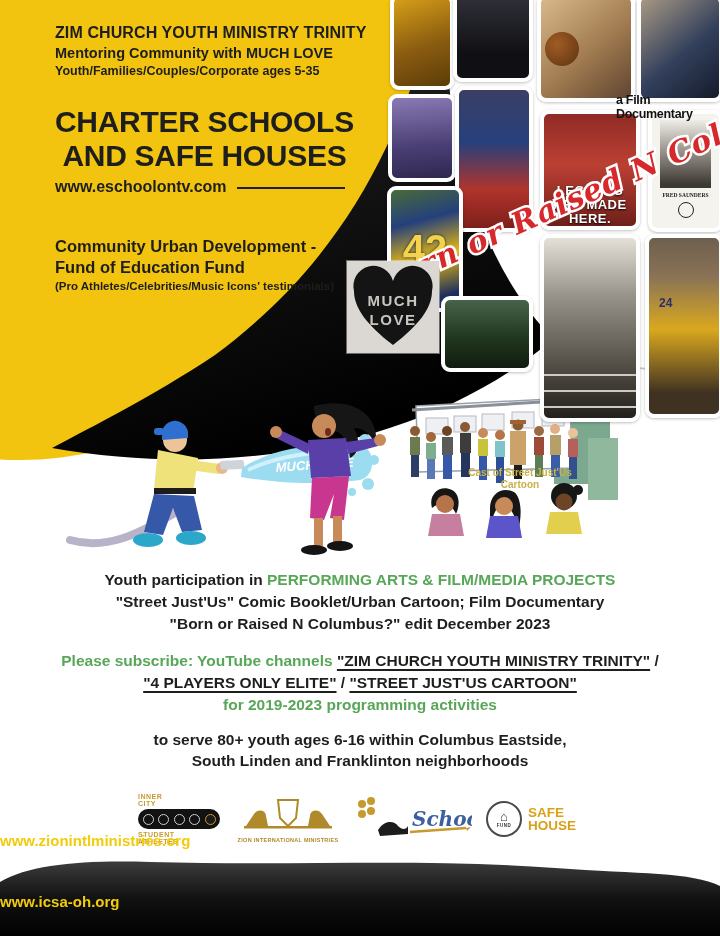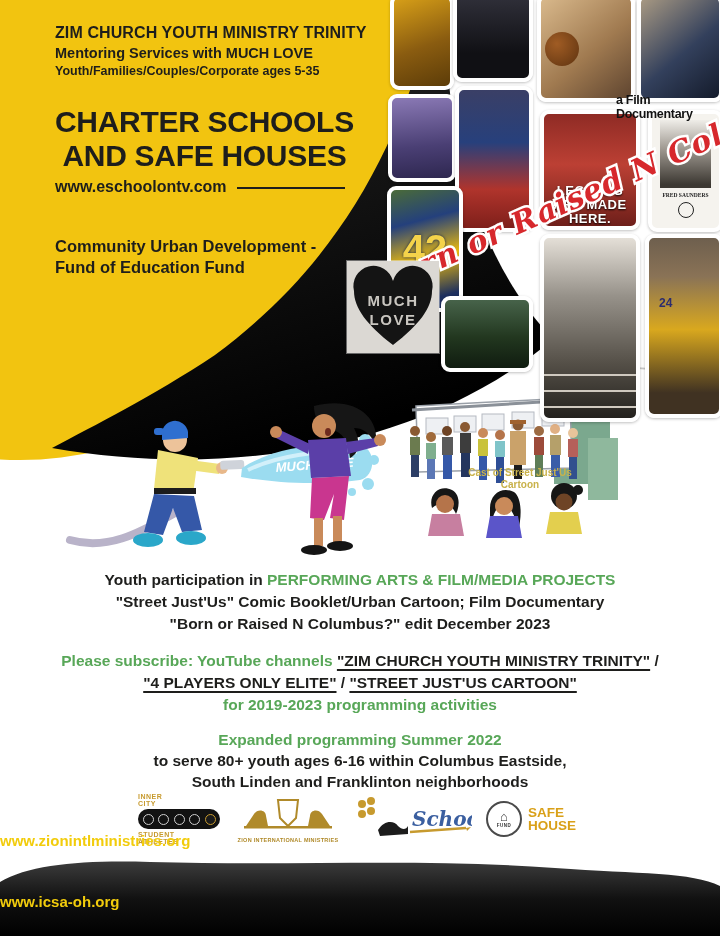--- a/index.html
+++ b/index.html
@@ -170,33 +170,34 @@
 
   <div class="heart-box abs">
     <svg viewBox="0 0 92 92" width="92" height="92">
       <path d="M46 84 C20 64 7 47 7 30 A17 17 0 0 1 46 20 A17 17 0 0 1 85 30 C85 47 72 64 46 84 Z" fill="#141414"></path>
       <text x="46" y="45" text-anchor="middle" font-size="15" font-weight="bold" letter-spacing="1.5" fill="#c9c6c0">MUCH</text>
       <text x="46" y="64" text-anchor="middle" font-size="15" font-weight="bold" letter-spacing="1.5" fill="#c9c6c0">LOVE</text>
     </svg>
   </div>
 
   <div class="org abs">ZIM CHURCH YOUTH MINISTRY TRINITY</div>
-  <div class="tag abs">Mentoring Services with MUCH LOVE</div>
+  <div class="tag abs">Mentoring Community with MUCH LOVE</div>
   <div class="aud abs">Youth/Families/Couples/Corporate ages 5-35</div>
   <div class="headline abs">
     <div>CHARTER SCHOOLS</div>
     <div>AND SAFE HOUSES</div>
   </div>
   <div class="site-row abs">
     <span class="url">www.eschoolontv.com</span>
     <span class="rule"></span>
   </div>
   <div class="fund abs">
     <div class="f1">Community Urban Development -</div>
     <div class="f1">Fund of Education Fund</div>
+    <div class="f3">(Pro Athletes/Celebrities/Music Icons' testimonials)</div>
   </div>
 
   <svg id="cartoonLeft" class="abs" viewBox="0 0 330 185">
     <path d="M8 152 C50 164 85 140 122 120" stroke="#b9b3c9" stroke-width="8" fill="none" stroke-linecap="round"></path>
     <g>
       <ellipse cx="113" cy="52" rx="12" ry="12" fill="#edc39a"></ellipse>
       <path d="M100 48 A13 13 0 0 1 126 44 L126 50 L100 52 Z" fill="#2f6fd0"></path>
       <rect x="92" y="40" width="10" height="7" rx="3" fill="#2f6fd0"></rect>
       <path d="M96 62 L136 70 L131 106 L92 101 Z" fill="#efe27a"></path>
       <path d="M128 72 L158 76 L157 86 L127 82 Z" fill="#efe27a"></path>
@@ -326,21 +327,20 @@
     <div>"Born or Raised N Columbus?" edit December 2023</div>
   </div>
 
   <div class="center-blk subscribe abs">
     <div><span class="green">Please subscribe: YouTube channels </span><span class="uline">"ZIM CHURCH YOUTH MINISTRY TRINITY"</span><span> /</span></div>
     <div><span class="uline">"4 PLAYERS ONLY ELITE"</span><span> / </span><span class="uline">"STREET JUST'US CARTOON"</span></div>
     <div class="green">for 2019-2023 programming activities</div>
   </div>
 
   <div class="center-blk expanded abs">
-    <div class="green">Expanded programming Summer 2022</div>
     <div>to serve 80+ youth ages 6-16 within Columbus Eastside,</div>
     <div>South Linden and Franklinton neighborhoods</div>
   </div>
 
   <div class="logo-row abs">
     <div class="logo icsa">
       <div>INNER</div>
       <div>CITY</div>
       <div class="pill">
         <span class="dot"></span>

